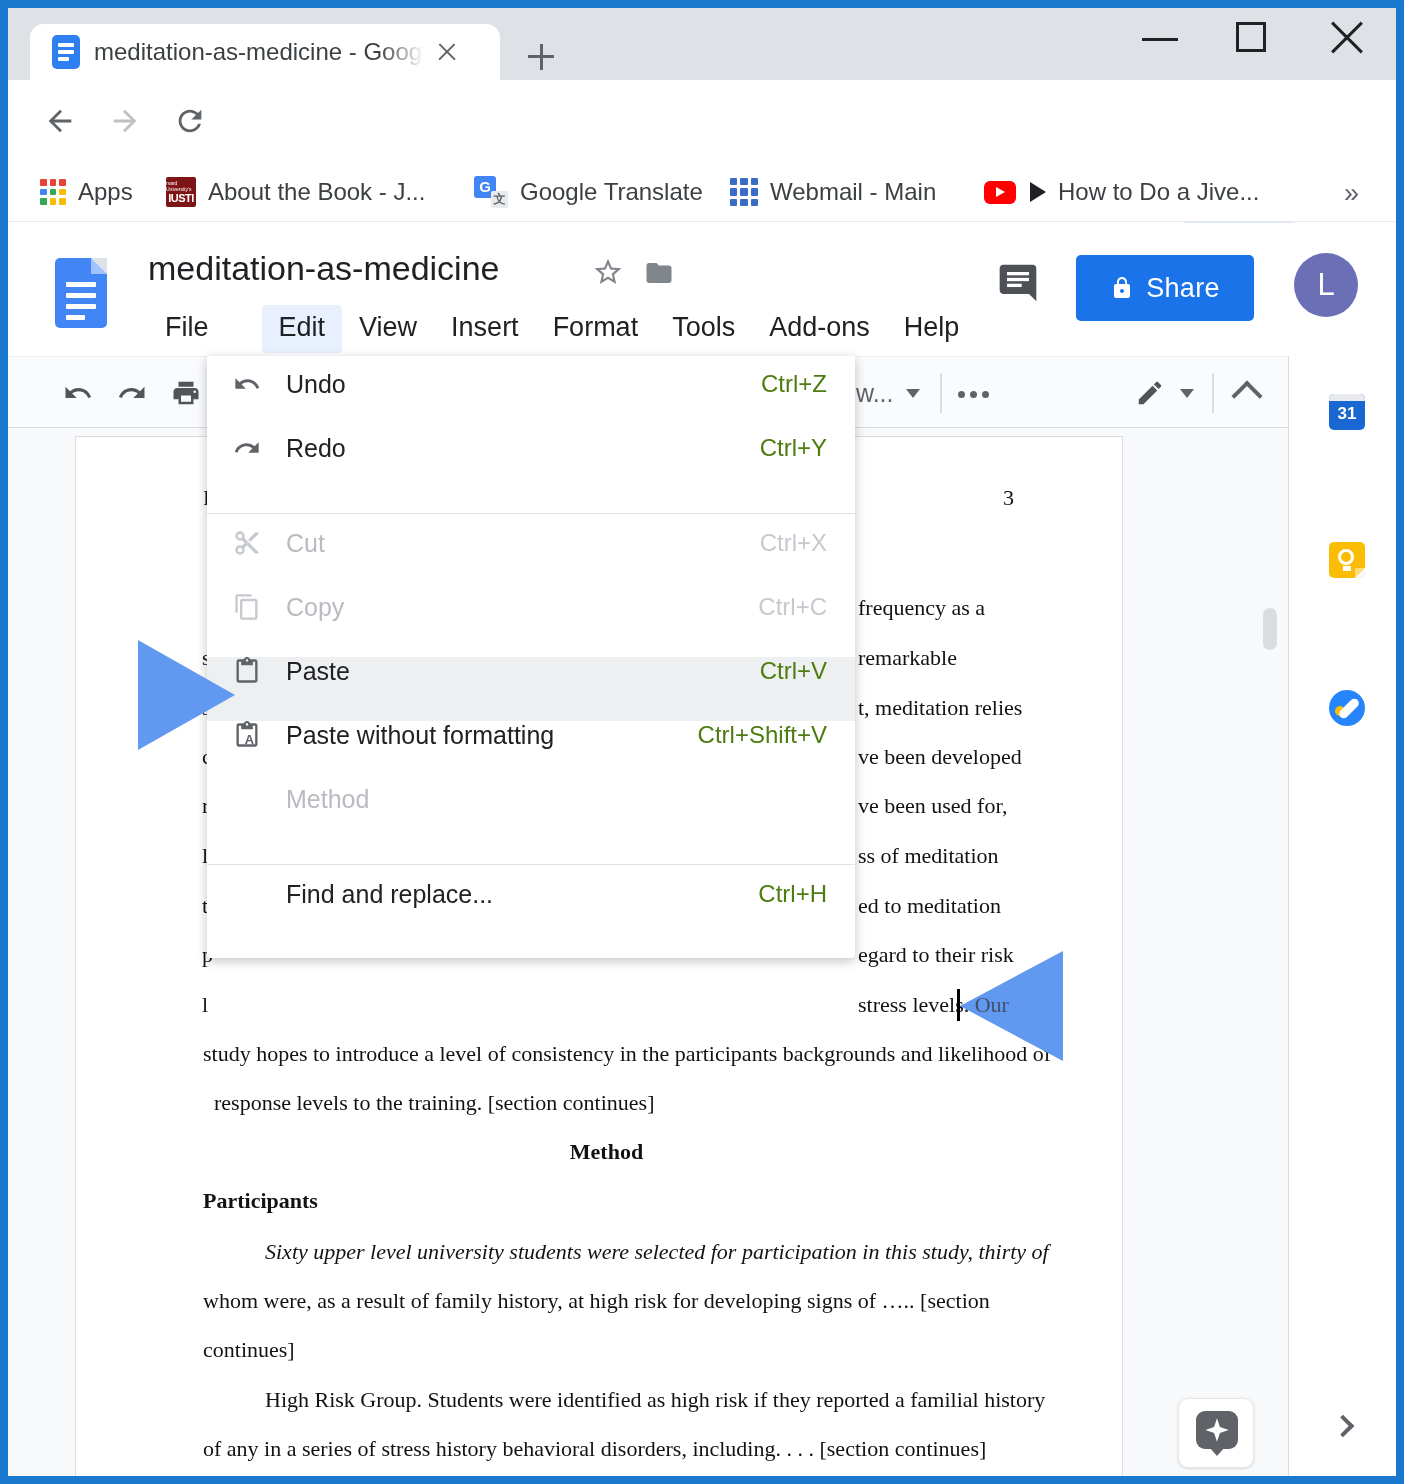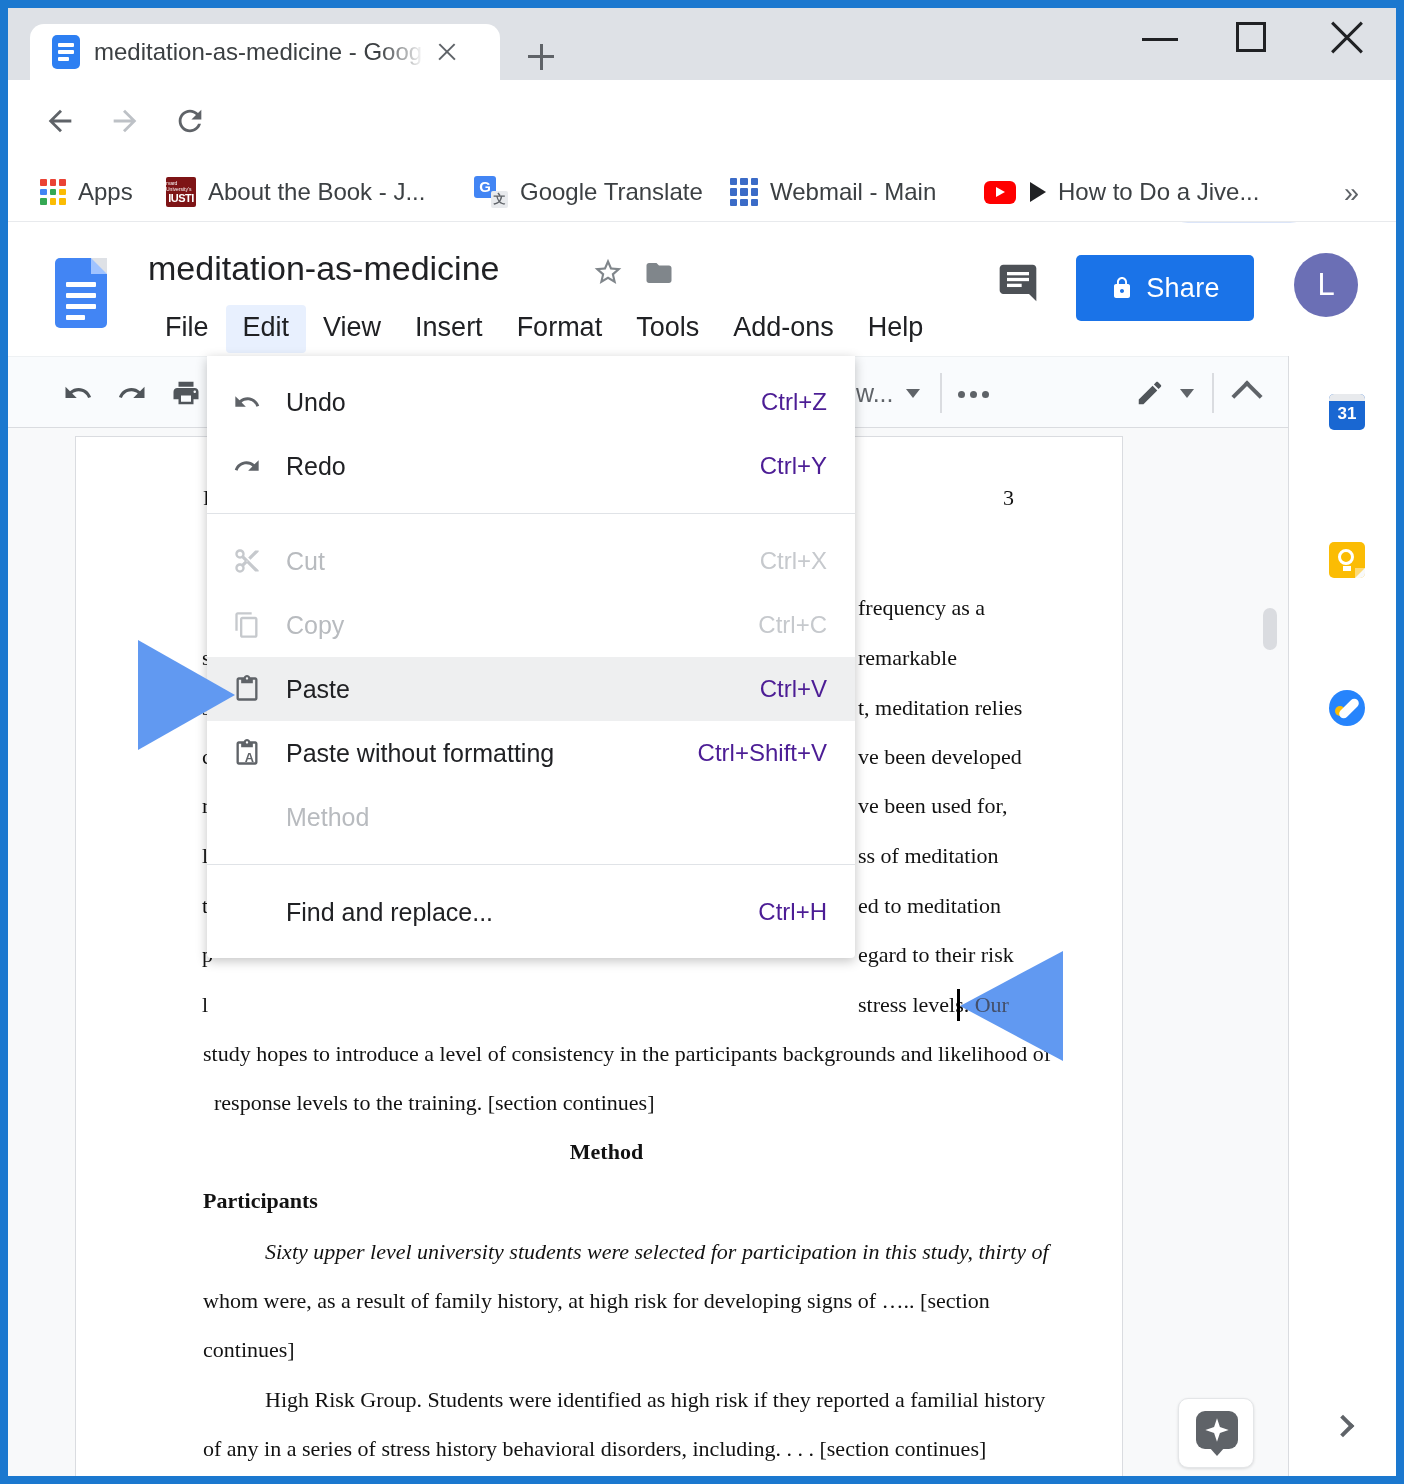--- a/index.html
+++ b/index.html
@@ -72,21 +72,21 @@
   .docs-logo { position:absolute; left:47px; top:35px; width:52px; height:70px; background:#4285f4; border-radius:5px; }
   .docs-logo:before { content:""; position:absolute; right:0; top:0; border-top:16px solid #dee1e6; border-left:16px solid #a0c3ff; }
   .docs-logo i { position:absolute; left:11px; height:5px; background:#fff; border-radius:1px; }
   .doc-title { position:absolute; left:140px; top:26px; font-size:34px; color:#202124; }
   .head-star { position:absolute; left:584px; top:33px; color:#80868b; }
   .head-star svg { width:32px; height:32px; fill:currentColor; }
   .head-folder { position:absolute; left:634px; top:35px; color:#80868b; }
   .head-folder svg { width:34px; height:30px; fill:currentColor; }
   .menubar { position:absolute; left:140px; top:82px; height:48px; display:flex; }
   .menubar .mi { font-size:27px; color:#202124; padding:7px 17px; border-radius:4px; }
-  .menubar .mi.active { background:#e8f0fe; }
+  .menubar .mi.active { background:#e8f0fe;margin-left:36px; }
   .comment-btn { position:absolute; left:986px; top:38px; color:#4d5156; }
   .comment-btn svg { width:48px; height:44px; fill:currentColor; }
   .share-btn { position:absolute; left:1068px; top:32px; width:178px; height:66px; background:#1a73e8; border-radius:5px; color:#fff; display:flex; align-items:center; justify-content:center; gap:12px; }
   .share-btn svg { width:24px; height:24px; fill:#fff; }
   .share-label { font-size:27px; font-weight:500; letter-spacing:.3px; }
   .avatar { position:absolute; left:1286px; top:30px; width:64px; height:64px; border-radius:50%; background:#6b6fb5; color:#fff; font-size:31px; text-align:center; line-height:64px; }
 
   
   .toolbar { position:absolute; left:0; top:348px; width:1280px; height:72px; background:#f9fbfd; border-top:1px solid #eef1f3; border-bottom:1px solid #dadce0; }
   .tb-ic { position:absolute; top:16px; width:40px; height:40px; color:#50555a; }
@@ -101,29 +101,29 @@
   .canvas { position:absolute; left:0; top:420px; width:1280px; height:1048px; background:#f8f9fa; }
   .page { position:absolute; left:67px; top:8px; width:1048px; height:1040px; background:#fff; border:1px solid #dadce0; border-bottom:none; }
   .serif { font-family:"Liberation Serif", serif; font-size:22px; color:#121212; white-space:nowrap; }
   .dl { position:absolute; height:30px; line-height:30px; }
   .bold { font-weight:bold; }
   .centered { text-align:center; width:807px; }
   .scroll-thumb { position:absolute; left:1255px; top:180px; width:14px; height:42px; background:#dadce0; border-radius:7px; }
 
   
   .editmenu { position:absolute; left:199px; top:348px; width:648px; background:#fff; border-radius:0 0 4px 4px; box-shadow:0 3px 12px rgba(0,0,0,.24); padding:14px 0; z-index:40; }
-  .em-row { height:64px; display:flex; align-items:center; }
+  .em-row { height:64px; display:flex; align-items:flex-start; }
   .em-row.hl { background:#eeeff0; }
   .em-icon { width:79px; display:flex; align-items:center; justify-content:center; color:#5f6368; }
   .em-icon svg { width:28px; height:28px; fill:currentColor; }
   .em-row.disabled .em-icon { color:#c6c9cd; }
   .em-label { flex:1; font-size:25px; color:#202124; }
   .em-label.noicon { margin-left:79px; }
   .em-row.disabled .em-label { color:#b8bbbf; }
-  .em-shortcut { font-size:24px; color:#4c1d95; margin-right:28px; }
+  .em-shortcut { font-size:24px; color:#4d7c0f; margin-right:28px; }
   .em-row.disabled .em-shortcut { color:#c6c9cd; }
   .em-div { height:1px; background:#e0e3e7; margin:15px 0; }
 
   
   .arrow-right-pointing { position:absolute; left:130px; top:632px; width:0; height:0; border-top:55px solid transparent; border-bottom:55px solid transparent; border-left:97px solid #6199f1; z-index:50; }
   .arrow-left-pointing { position:absolute; left:952px; top:943px; width:0; height:0; border-top:55px solid transparent; border-bottom:55px solid transparent; border-right:103px solid #6199f1; z-index:20; }
   .text-cursor { position:absolute; left:949px; top:981px; width:3px; height:32px; background:#000; z-index:30; }
 
   
   .sidepanel { position:absolute; left:1280px; top:348px; width:108px; height:1120px; background:#fff; border-left:1px solid #dadce0; }

